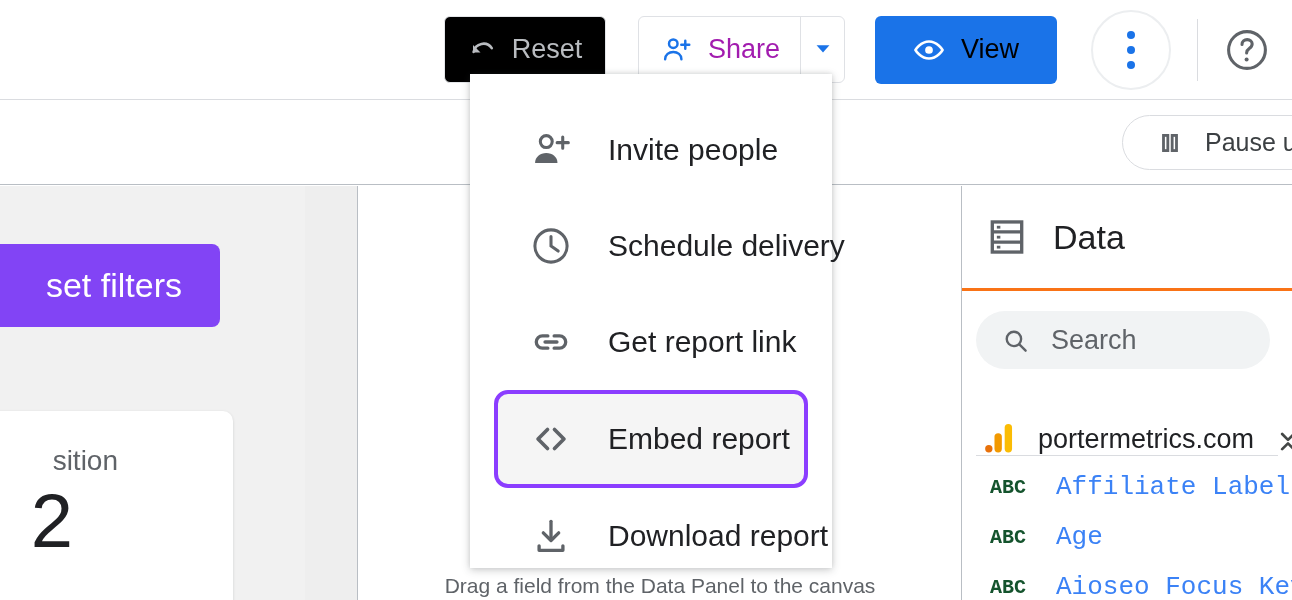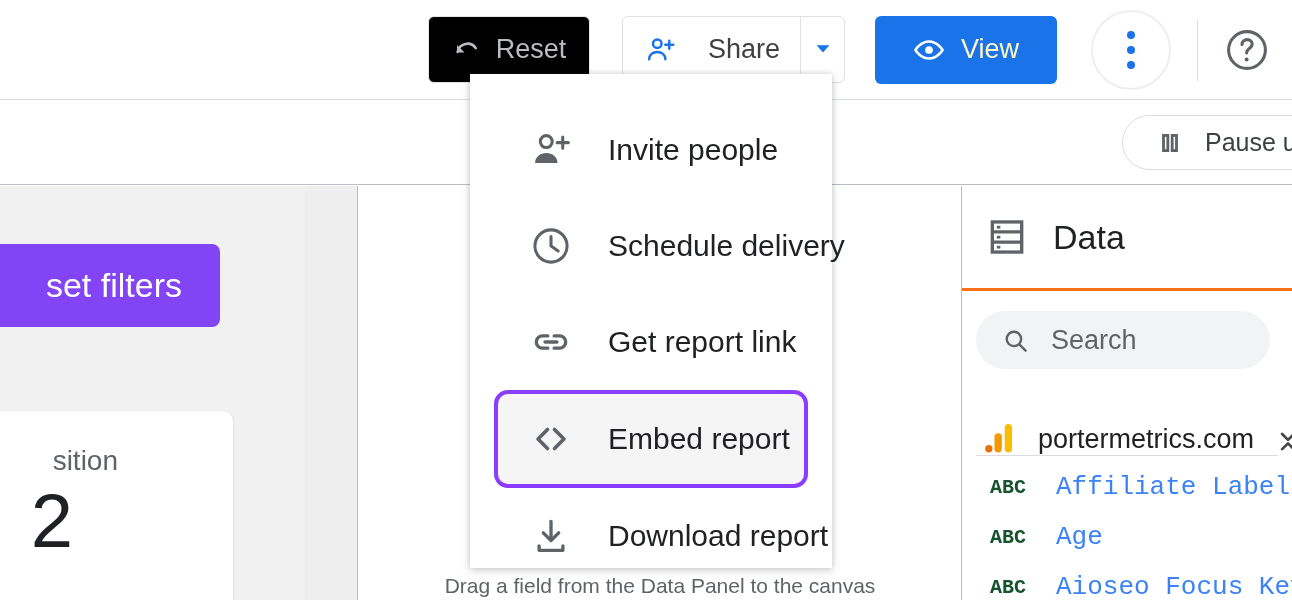--- a/index.html
+++ b/index.html
@@ -34,33 +34,33 @@
   }
   .btn-reset .glyph { display: block; width: 30px; height: 30px; }
   .share-group {
     display: flex; align-items: stretch;
     height: 67px;
     border: 1px solid #dfe1e5; border-radius: 6px;
     overflow: hidden; background: #fff;
     margin-right: 30px;
   }
   .share-main {
-    display: flex; align-items: center; gap: 32px;
+    display: flex; align-items: center; gap: 16px;
     padding: 0 20px 0 22px;
-    color: #404040; font-size: 27px;
+    color: #a21caf; font-size: 27px;
   }
   .share-main .glyph { display: block; width: 31px; height: 31px; }
   .share-caret {
     width: 44px; display: flex; align-items: center; justify-content: center;
     border-left: 1px solid #dfe1e5;
   }
   .btn-view {
     width: 182px; height: 68px;
     display: flex; align-items: center; justify-content: center; gap: 16px;
-    background: #1a73e8; color: #fef9c3; border-radius: 6px;
+    background: #1a73e8; color: #000000; border-radius: 6px;
     font-size: 27px; margin-right: 34px;
   }
   .btn-view .glyph { display: block; width: 32px; height: 32px; }
   .btn-more {
     width: 80px; height: 80px; border-radius: 50%;
     border: 2px solid #eceef0;
     display: flex; flex-direction: column; align-items: center; justify-content: center;
     gap: 7px; margin-right: 26px; background: #fff;
   }
   .btn-more i { display: block; width: 8px; height: 8px; border-radius: 50%; background: #1a73e8; }

